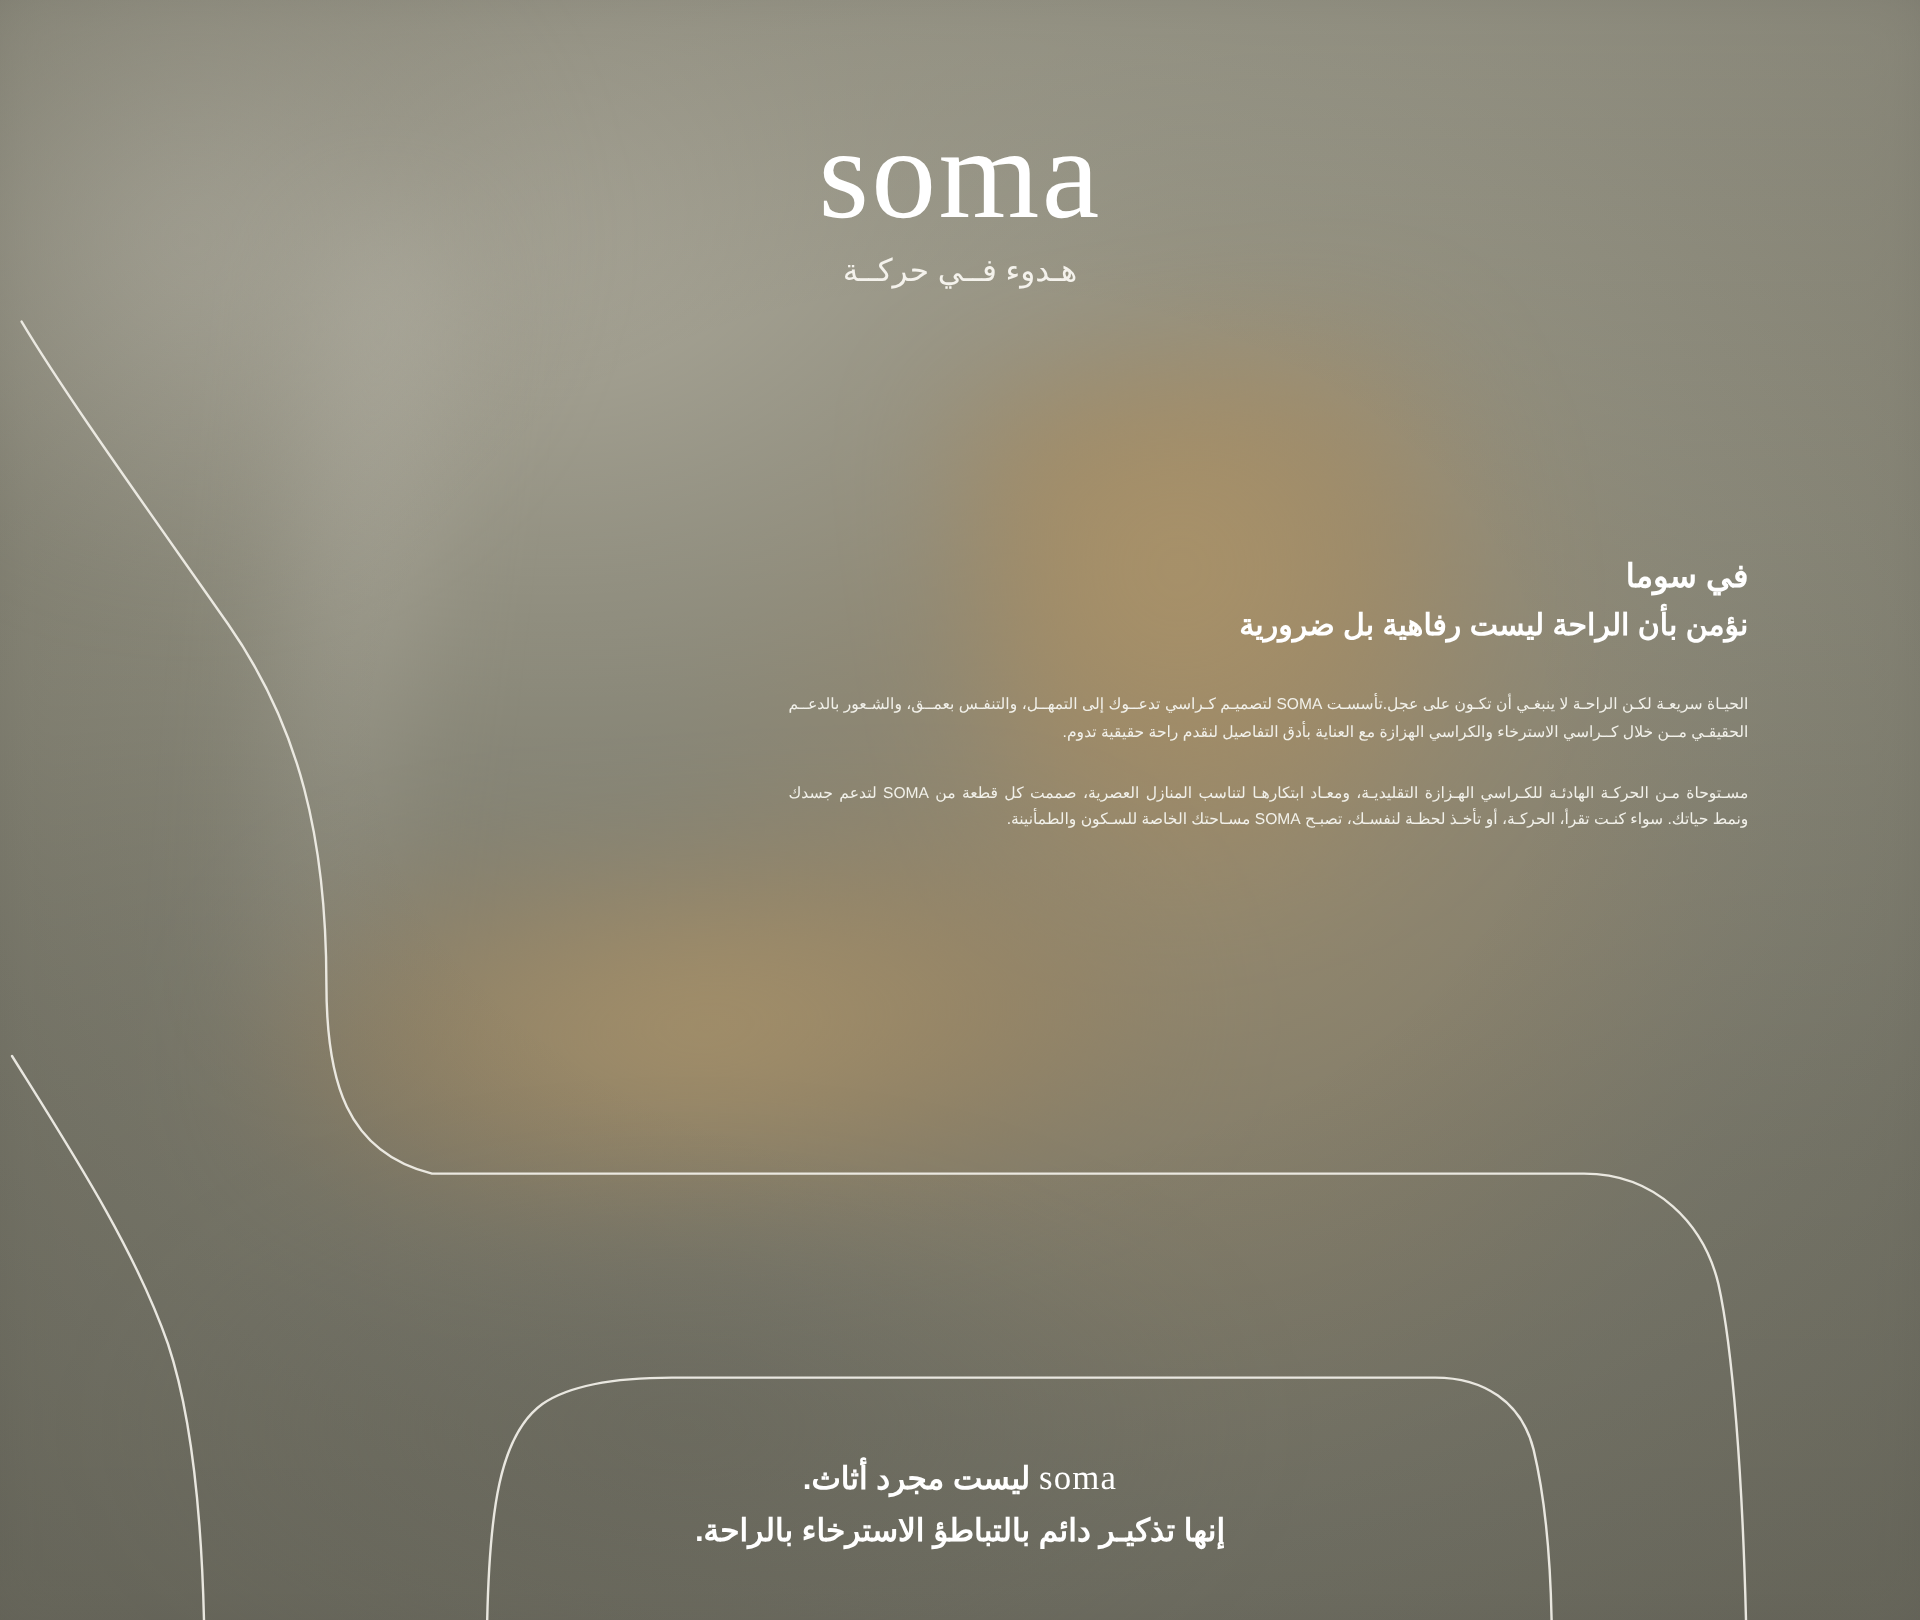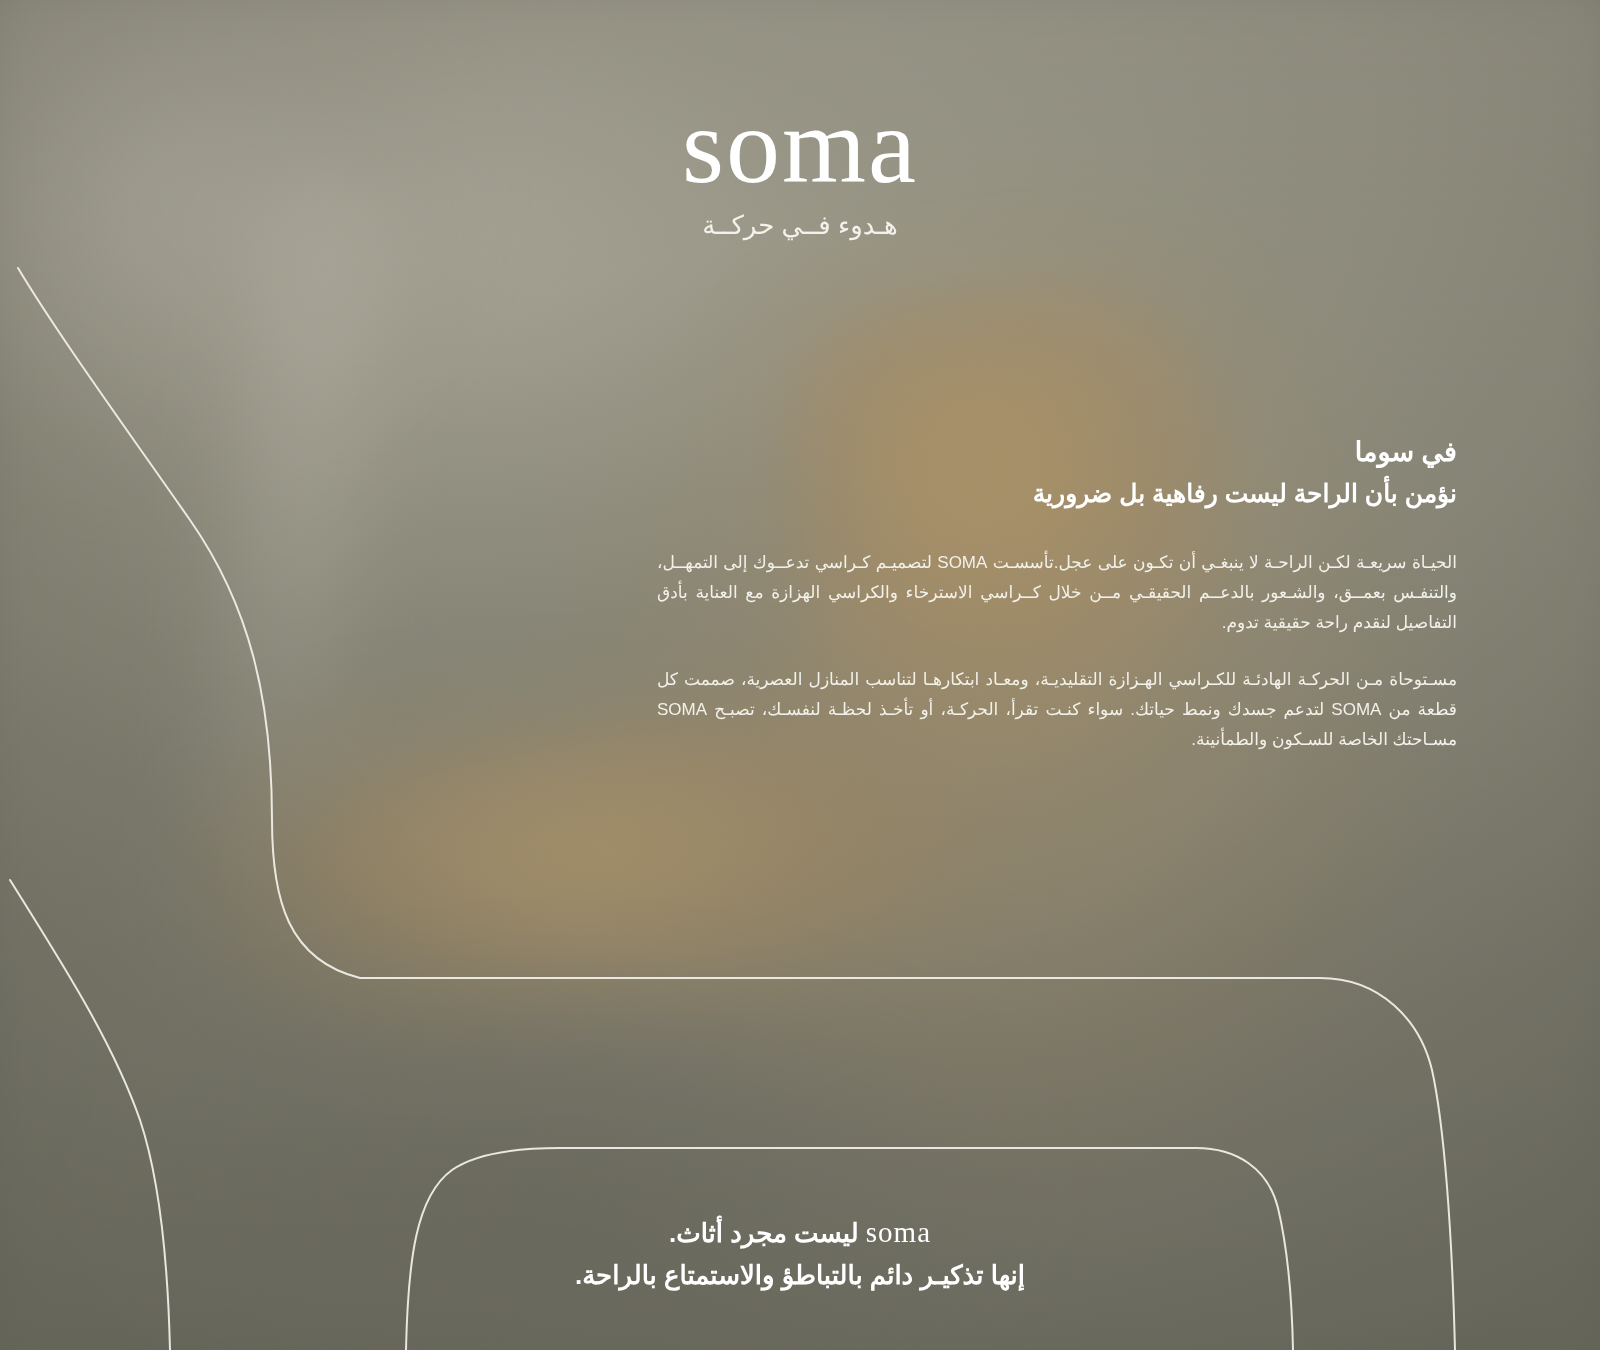--- a/index.html
+++ b/index.html
@@ -121,31 +121,32 @@
     width: 820px;
     text-align: right;
     direction: rtl;
     color: #ffffff;
   }
   .headline-1 {
     font-size: 27px;
     font-weight: 700;
     line-height: 1.5;
     color: #ffffff;
+    margin-top: 28px;
   }
   .headline-2 {
     font-size: 25px;
     font-weight: 700;
     line-height: 1.5;
     color: #ffffff;
     margin-top: 2px;
   }
   .para {
     margin-top: 36px;
-    font-size: 17px;
+    font-size: 13px;
     line-height: 1.75;
     color: #f2f1ea;
     text-align: justify;
     text-justify: inter-word;
     margin-left: 20px;
   }
   .para + .para {
     margin-top: 28px;
   }
 
@@ -210,16 +211,16 @@
     <div class="headline-2">نؤمن بأن الراحة ليست رفاهية بل ضرورية</div>
     <p class="para">الحيـاة سريعـة لكـن الراحـة لا ينبغـي أن تكـون على عجل.تأسسـت SOMA لتصميـم كـراسي تدعــوك إلى التمهــل، والتنفـس بعمــق، والشـعور بالدعــم الحقيقـي مــن خلال كــراسي الاسترخاء والكراسي الهزازة مع العناية بأدق التفاصيل لنقدم راحة حقيقية تدوم.</p>
     <p class="para">مسـتوحاة مـن الحركـة الهادئـة للكـراسي الهـزازة التقليديـة، ومعـاد ابتكارهـا لتناسب المنازل العصرية، صممت كل قطعة من SOMA لتدعم جسدك ونمط حياتك. سواء كنـت تقرأ، الحركـة، أو تأخـذ لحظـة لنفسـك، تصبـح SOMA مسـاحتك الخاصة للسـكون والطمأنينة.</p>
   </div>
 
   <div class="footer-copy">
     <div class="footer-line-1">
       <span class="brand-inline">soma</span>
       <span>ليست مجرد أثاث.</span>
     </div>
-    <div class="footer-line-2">إنها تذكيـر دائم بالتباطؤ والاستمتاع بالراحة.</div>
+    <div class="footer-line-2">إنها تذكيـر دائم بالتباطؤ الاسترخاء بالراحة.</div>
   </div>
 
 </div>
 
 </body></html>

